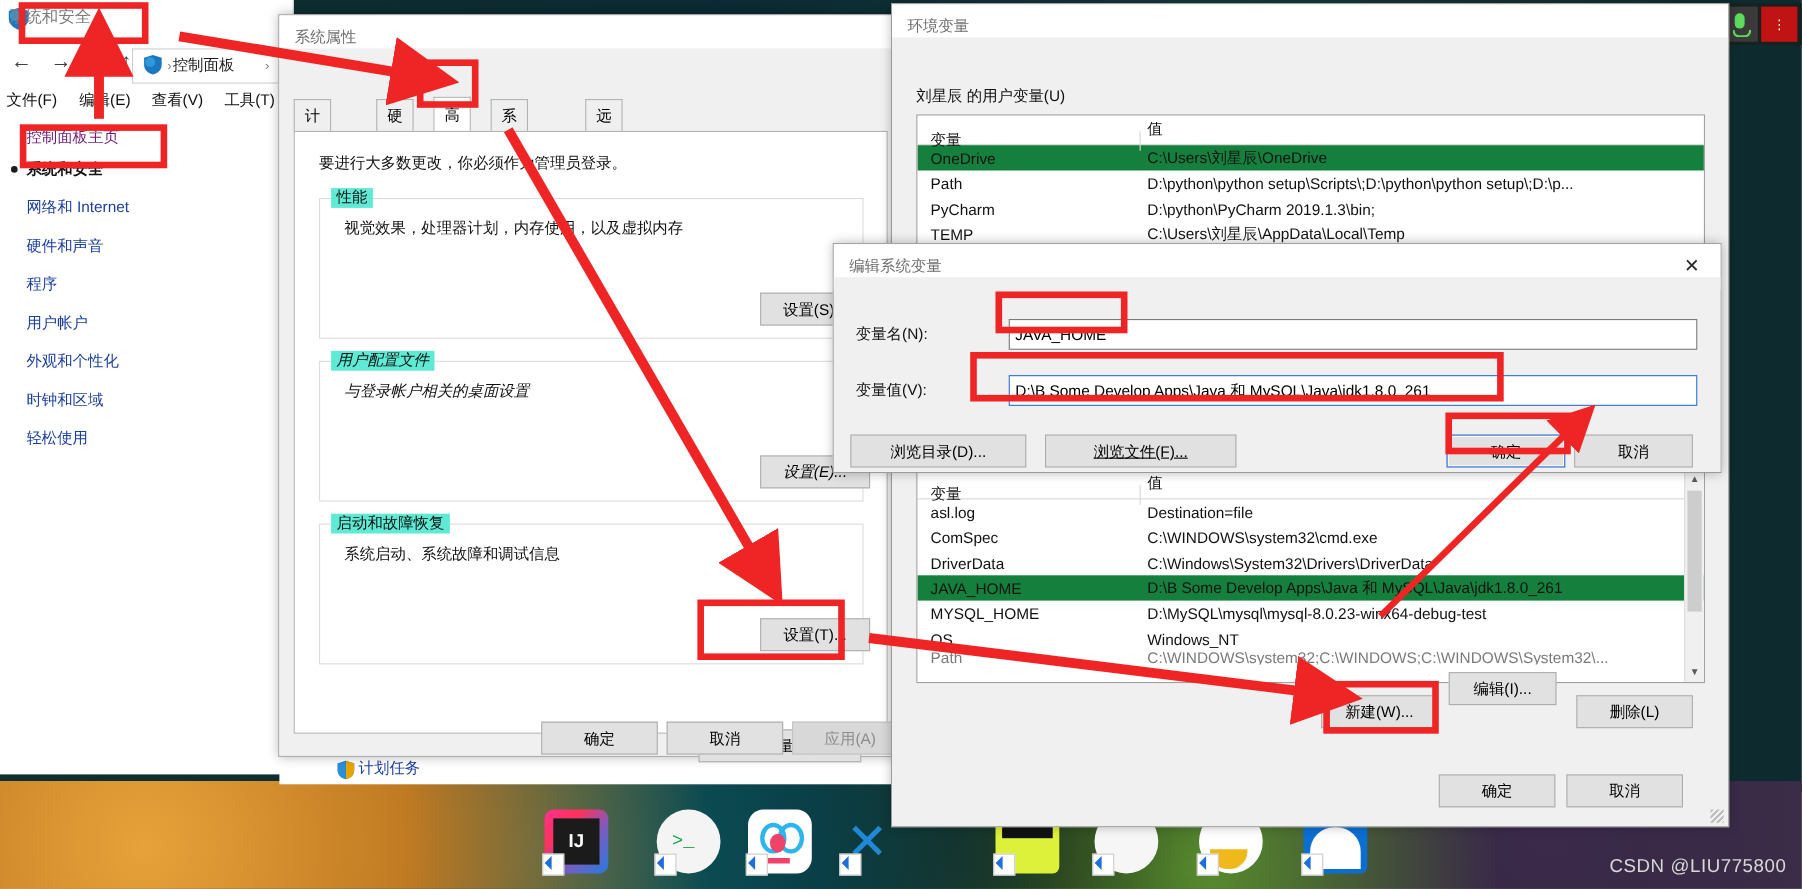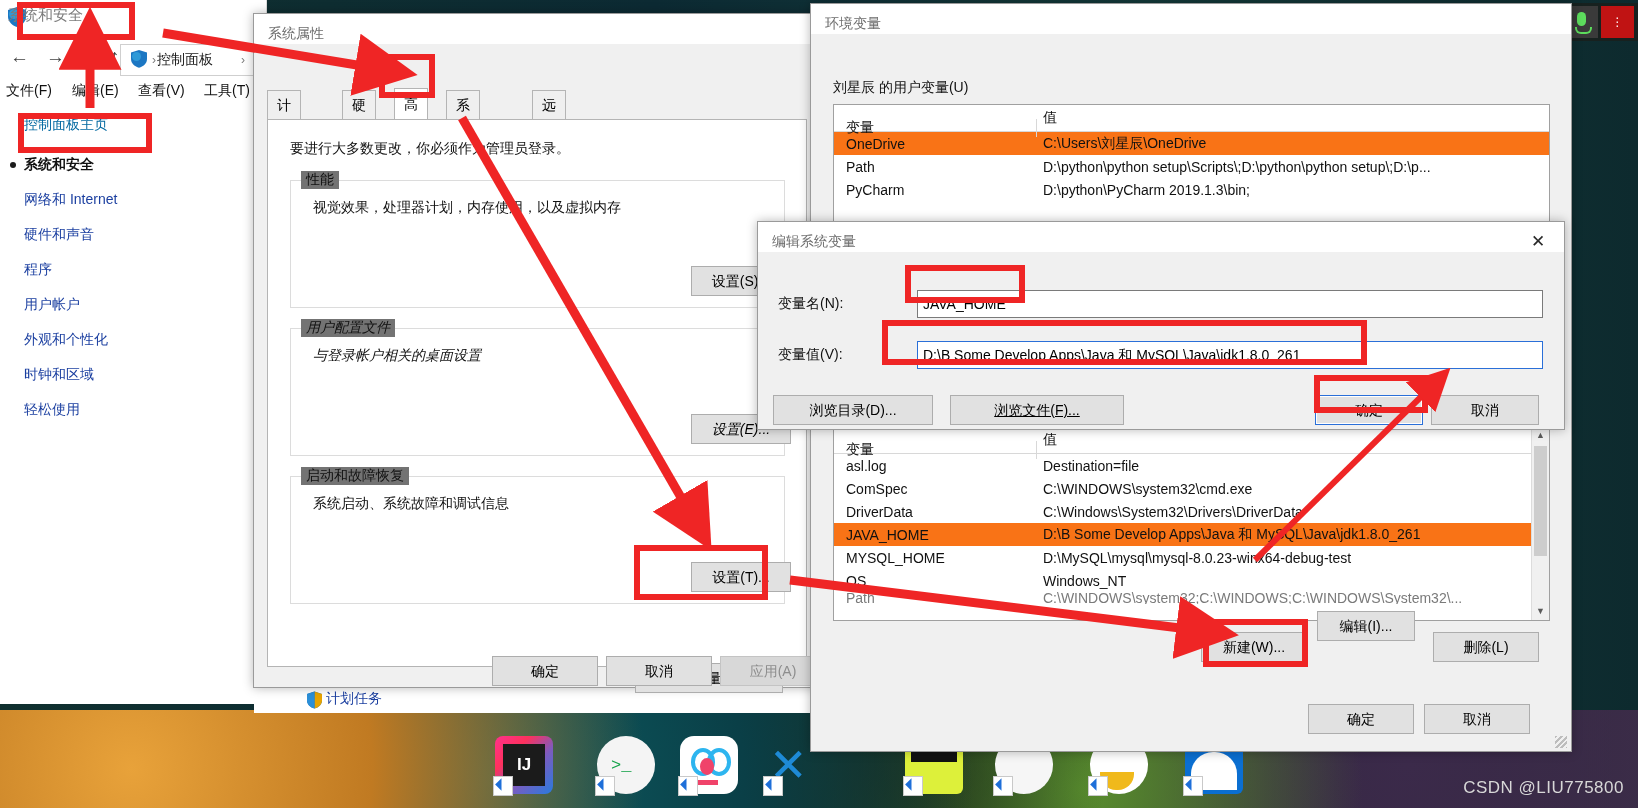--- a/index.html
+++ b/index.html
@@ -50,42 +50,42 @@
   .cp-shield{position:absolute;left:8px;top:8px;width:22px;height:22px;}
   #cp-navbar{position:absolute;left:0;top:44px;width:268px;height:36px;}
   .navbtn{position:absolute;font-size:19px;color:#3f3f3f;top:4px;}
   #breadcrumb{position:absolute;left:122px;top:46px;width:150px;height:30px;border:1px solid #cfcfcf;background:#fff;}
   #bc-text{position:absolute;left:36px;top:6px;font-size:14px;color:#1b1b1b;white-space:nowrap;}
   .bc-chev{position:absolute;top:8px;font-size:12px;color:#7c7c7c;}
   #menubar{position:absolute;left:0;top:84px;width:268px;height:26px;}
   .menu-item{position:absolute;top:0;font-size:14px;color:#111;}
   #cp-links{position:absolute;left:26px;top:118px;width:240px;}
   .cp-link{font-size:14px;color:#1b3fa0;margin-bottom:17px;white-space:nowrap;}
-  .cp-link.home{color:#0369a1;margin-bottom:22px;}
+  .cp-link.home{color:#701a75;margin-bottom:11px;}
   .cp-link.sel{color:#111;font-weight:bold;}
   .bullet{position:absolute;left:-14px;top:6px;width:6px;height:6px;border-radius:50%;background:#1b1b1b;}
   
   #sysprop{left:253px;top:13px;width:566px;height:673px;}
   #sp-tabs{position:absolute;left:13px;top:46px;height:30px;}
   .tab{
     position:absolute;top:0;height:30px;line-height:28px;font-size:14px;color:#000;
     background:#efefef;border:1px solid #b4b4b4;border-bottom:none;padding:0 9px;box-sizing:border-box;
   }
   .tab.active{background:#fff;top:-2px;height:32px;line-height:30px;}
   #sp-panel{position:absolute;left:13px;top:75px;width:538px;height:546px;background:#fff;border:1px solid #b4b4b4;}
   .gbox{position:absolute;border:1px solid #dcdcdc;}
-  .gbox-legend{position:absolute;left:10px;top:-10px;background:#737373;padding:0 5px;font-size:14px;color:#111;}
+  .gbox-legend{position:absolute;left:10px;top:-10px;background:#5eead4;padding:0 5px;font-size:14px;color:#111;}
   .gbox-desc{position:absolute;left:22px;top:18px;font-size:14px;color:#111;}
   
   #envwin{left:810px;top:3px;width:760px;height:747px;}
   .evgroup-label{position:absolute;font-size:14px;color:#111;}
   .evtable{position:absolute;background:#fff;border:1px solid #a0a0a0;overflow:hidden;}
   .evhead{display:flex;height:26px;border-bottom:1px solid #d8d8d8;font-size:14px;color:#111;align-items:center;}
   .evrow{display:flex;height:23px;font-size:14px;color:#111;align-items:center;white-space:nowrap;}
-  .evrow.sel{background:#f97316;}
+  .evrow.sel{background:#15803d;}
   .evc1{width:203px;padding-left:12px;box-sizing:border-box;overflow:hidden;}
   .evc2{flex:1;padding-left:6px;box-sizing:border-box;overflow:hidden;}
   .evhead .evc1{border-right:1px solid #d8d8d8;margin-top:20px;}
   .sbar{position:absolute;right:0;top:0;width:17px;bottom:0;background:#f0f0f0;border-left:1px solid #dcdcdc;}
   .sbtn{position:absolute;left:0;width:17px;height:17px;font-size:9px;color:#5a5a5a;text-align:center;line-height:17px;}
   .sthumb{position:absolute;left:2px;width:13px;background:#cdcdcd;}
   
   #editwin{left:757px;top:221px;width:806px;height:207px;}
   
   .anbox{position:absolute;border:6px solid #ef2525;box-sizing:border-box;pointer-events:none;}
@@ -274,20 +274,24 @@
         <div class="evc1">OneDrive</div>
         <div class="evc2">C:\Users\刘星辰\OneDrive</div>
       </div>
       <div class="evrow">
         <div class="evc1">Path</div>
         <div class="evc2">D:\python\python setup\Scripts\;D:\python\python setup\;D:\p...</div>
       </div>
       <div class="evrow">
         <div class="evc1">PyCharm</div>
         <div class="evc2">D:\python\PyCharm 2019.1.3\bin;</div>
+      </div>
+      <div class="evrow">
+        <div class="evc1">TEMP</div>
+        <div class="evc2">C:\Users\刘星辰\AppData\Local\Temp</div>
       </div>
     </div>
 
     <div class="evgroup-label" style="left:22px;top:370px;">系统变量(S)</div>
     <div class="evtable" style="left:22px;top:392px;width:715px;height:193px;">
       <div class="evhead">
         <div class="evc1">变量</div>
         <div class="evc2">值</div>
       </div>
       <div class="evrow">

